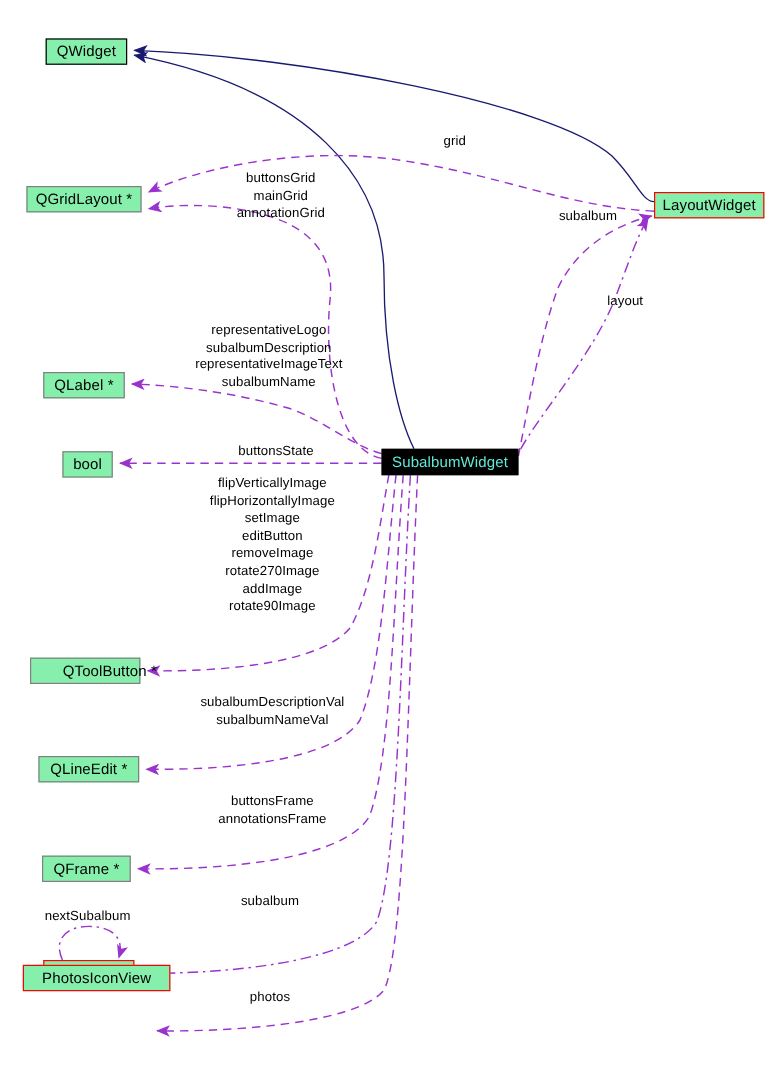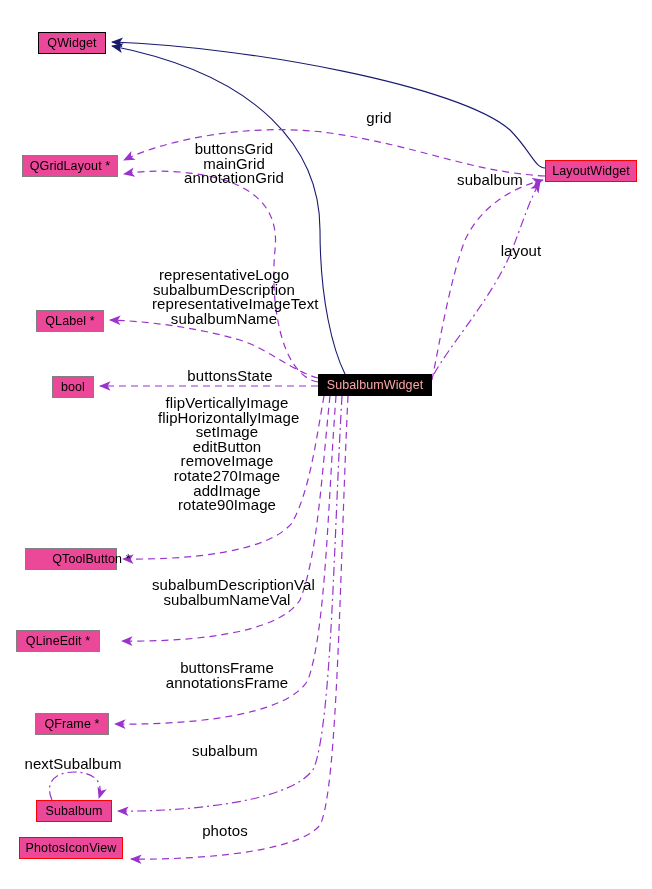--- a/index.html
+++ b/index.html
@@ -27,35 +27,35 @@
   }
   .node {
     position: absolute;
     box-sizing: border-box;
     display: flex;
     align-items: center;
     justify-content: center;
     font-size: 12.5px;
     line-height: 1;
     white-space: nowrap;
-    background: #ec4899;
+    background: #86efac;
     color: #000000;
     border: 1px solid #808080;
     letter-spacing: 0.1px;
   }
   .node.black-border { border-color: #000000; }
   .node.red-border   { border-color: #ff0000; }
   .node.current {
     background: #000000;
-    color: #fca5a5;
+    color: #5eead4;
     border: 1px solid #000000;
   }
   .edge-label {
     position: absolute;
-    font-size: 15px;
+    font-size: 11px;
     line-height: 14.6px;
     color: #000000;
     white-space: pre;
     text-align: center;
     letter-spacing: 0.1px;
   }
 </style>
 </head>
 <body>
 
@@ -113,27 +113,27 @@
   <div class="node red-border" style="left:545px; top:160px; width:92px;  height:22px;">LayoutWidget</div>
 
   <div class="node" style="left:36px;  top:310px; width:68px;  height:22px;">QLabel *</div>
 
   <div class="node" style="left:52px;  top:376px; width:42px;  height:22px;">bool</div>
 
   <div class="node current" style="left:318px; top:374px; width:114px; height:22px;">SubalbumWidget</div>
 
   <div class="node" style="left:25px;  top:548px; width:92px;  height:22px;padding-left:41px;">QToolButton *</div>
 
-  <div class="node" style="left:16px;  top:630px; width:84px;  height:22px;text-align:right;">QLineEdit *</div>
+  <div class="node" style="left:32px;  top:630px; width:84px;  height:22px;text-align:right;">QLineEdit *</div>
 
   <div class="node" style="left:35px;  top:713px; width:74px;  height:22px;">QFrame *</div>
 
   <div class="node red-border" style="left:36px;  top:800px; width:76px;  height:22px;">Subalbum</div>
 
-  <div class="node red-border" style="left:19px;  top:837px; width:104px; height:22px;">PhotosIconView</div>
+  <div class="node red-border" style="left:19px;  top:804px; width:123px; height:22px;">PhotosIconView</div>
 
   <div class="edge-label" style="left:363px; top:111px; width:32px;">grid</div>
 
   <div class="edge-label" style="left:168px; top:142px; width:132px;">buttonsGrid
 mainGrid
 annotationGrid</div>
 
   <div class="edge-label" style="left:455px; top:173px; width:70px;">subalbum</div>
 
   <div class="edge-label" style="left:470px; top:244px; width:46px;margin-left:28px;">layout</div>

